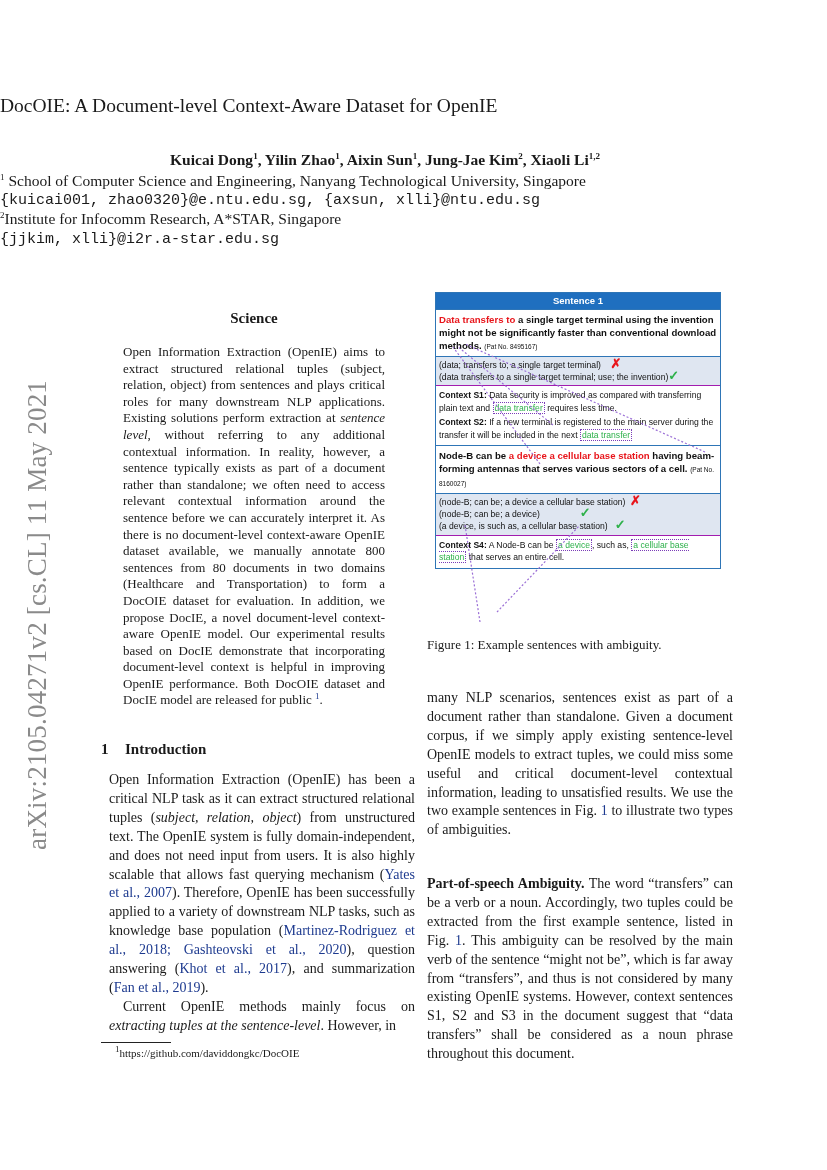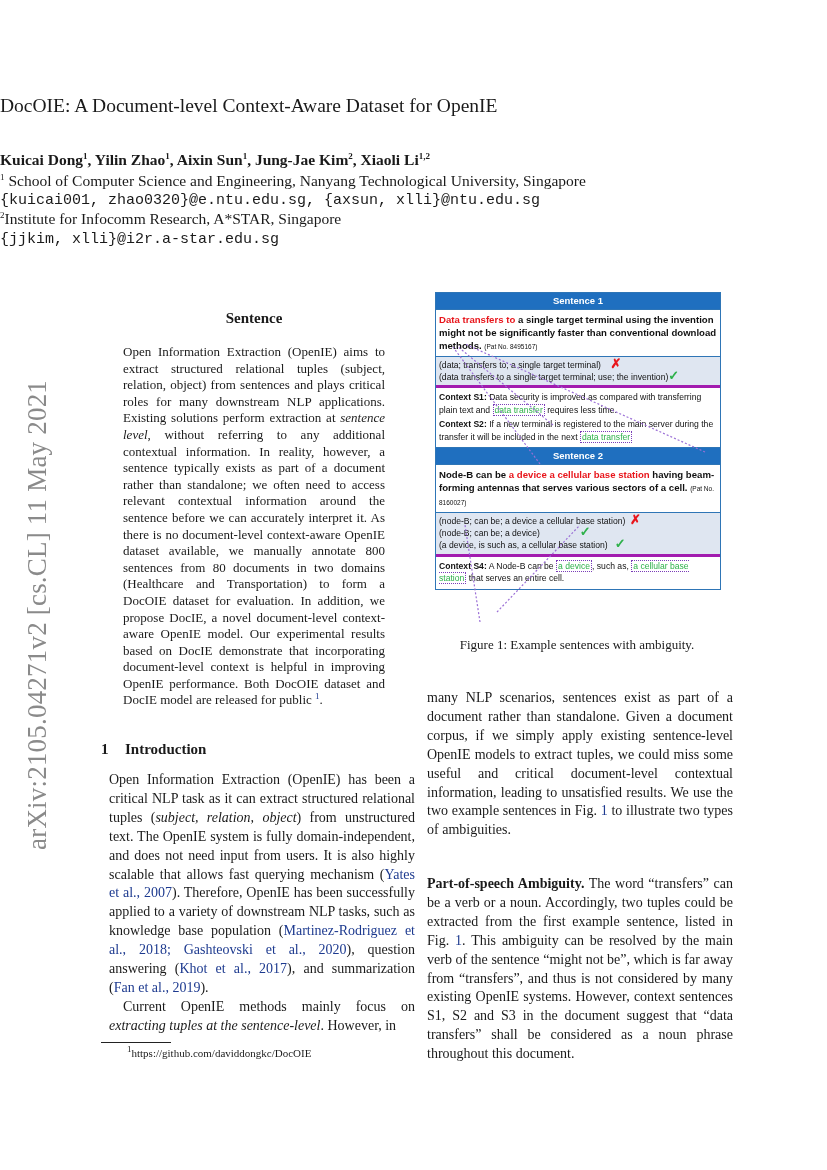--- a/index.html
+++ b/index.html
@@ -1,69 +1,69 @@
 <!DOCTYPE html>
 <html><head>
 <meta charset="utf-8">
 <style>
   html, body { margin: 0; padding: 0; background: #ffffff; }
   body { width: 827px; height: 1170px; position: relative; overflow: hidden; font-family: "Liberation Serif", serif; color: #1a1a1a; }
   .abs { position: absolute; }
   .title { top: 95px; left: 0; width: 827px; text-align: left; font-weight: normal; font-size: 19.5px; }
-  .authors { top: 151px; left: 0; width: 770px; font-weight: bold; font-size: 15.5px; }
+  .authors { top: 151px; left: 0; width: 770px; text-align: center; font-weight: bold; font-size: 15.5px; }
   .affil { left: 0; width: 827px; text-align: left; font-size: 15.5px; }
   .mono { font-family: "Liberation Mono", monospace; font-size: 15px; }
   sup { font-size: 9px; vertical-align: super; line-height: 0; }
   .arxiv { left: 22px; top: 850px; transform-origin: 0 0; transform: rotate(-90deg); font-size: 27px; color: #8a8a8a; white-space: nowrap; letter-spacing: 0.2px; }
   .abs-head { top: 310px; left: 123px; width: 262px; text-align: center; font-weight: bold; font-size: 15px; }
   .abstract { top: 344px; left: 123px; width: 262px; font-size: 13px; line-height: 16.6px; text-align: justify; }
   .link { color: #1d3a8f; }
   .sec-head { top: 741px; left: 101px; font-weight: bold; font-size: 15px; }
   .sec-num { display: inline-block; width: 24px; }
   .col1 { left: 101px; width: 306px; font-size: 14px; line-height: 18.9px; text-align: justify; margin-left: 8px; }
   .col2 { left: 427px; width: 306px; font-size: 14px; line-height: 18.9px; text-align: justify; }
   p { margin: 0; }
   .indent { text-indent: 14px; }
   .fn-rule { top: 1042px; left: 101px; width: 70px; height: 1px; background: #222; }
-  .footnote { top: 1047px; left: 115px; font-size: 11px; margin-left: 12px; }
+  .footnote { top: 1047px; left: 115px; font-size: 11px; }
   
   .fig { top: 292px; left: 435px; width: 284px; border: 1px solid #2e75b6; font-family: "Liberation Sans", sans-serif; font-size: 8.6px; line-height: 12.4px; color: #111; }
   .fig-head { background: #1f6fbf; color: #fff; text-align: center; font-weight: bold; font-size: 9.5px; height: 16px; line-height: 16px; border-bottom: 1px solid #2e75b6; }
   .fig-sent { padding: 3px 3px 2px 3px; font-weight: bold; font-size: 9.6px; line-height: 13.2px; border-bottom: 1px solid #2e75b6; }
   .fig-sent .red { color: #e8151b; }
   .patno { font-weight: normal; font-size: 6.5px; }
-  .fig-tuples { background: #dfe6f1; padding: 2px 3px; border-bottom: 3px solid #a21caf; }
+  .fig-tuples { background: #dfe6f1; padding: 2px 3px; border-bottom: 1px solid #a21caf; }
   .fig-ctx { padding: 3px 3px 2px 3px; }
   .fig-ctx p { margin-bottom: 2px; }
   .green { color: #2eb14a; }
   .boxed { border: 1.3px dotted #7a3db8; padding: 0 1px; }
   .cross { color: #e8151b; font-weight: bold; font-size: 13px; line-height: 10px; }
   .check { color: #2eb14a; font-weight: bold; font-size: 13px; line-height: 10px; }
-  .caption { top: 637px; left: 427px; width: 300px; text-align: center; font-size: 13px; }
+  .caption { top: 637px; left: 427px; width: 300px; text-align: left; font-size: 13px; }
   .arrows { top: 312px; left: 435px; width: 286px; height: 315px; pointer-events: none; }
 </style>
 </head>
 <body>
 
 <div class="abs arxiv">arXiv:2105.04271v2  [cs.CL]  11 May 2021</div>
 
 <div class="abs title">DocOIE: A Document-level Context-Aware Dataset for OpenIE</div>
 <div class="abs authors">
   <span><span>Kuicai Dong</span><sup>1</sup></span>, 
   <span><span>Yilin Zhao</span><sup>1</sup></span>, 
   <span><span>Aixin Sun</span><sup>1</sup></span>, 
   <span><span>Jung-Jae Kim</span><sup>2</sup></span>, 
   <span><span>Xiaoli Li</span><sup>1,2</sup></span>
 </div>
 <div class="abs affil" style="top:172px"><sup>1</sup><span> School of Computer Science and Engineering, Nanyang Technological University, Singapore</span></div>
 <div class="abs affil mono" style="top:192px">{kuicai001, zhao0320}@e.ntu.edu.sg, {axsun, xlli}@ntu.edu.sg</div>
 <div class="abs affil" style="top:210px"><sup>2</sup><span>Institute for Infocomm Research, A*STAR, Singapore</span></div>
 <div class="abs affil mono" style="top:231px">{jjkim, xlli}@i2r.a-star.edu.sg</div>
 
-<div class="abs abs-head">Sentence</div>
+<div class="abs abs-head">Science</div>
 <div class="abs abstract">
   <span>Open Information Extraction (OpenIE) aims to extract structured relational tuples (subject, relation, object) from sentences and plays critical roles for many downstream NLP applications.  Existing solutions perform extraction at </span><i>sentence level</i><span>, without referring to any additional contextual information.  In reality, however, a sentence typically exists as part of a document rather than standalone; we often need to access relevant contextual information around the sentence before we can accurately interpret it.  As there is no document-level context-aware OpenIE dataset available, we manually annotate 800 sentences from 80 documents in two domains (Healthcare and Transportation) to form a DocOIE dataset for evaluation.  In addition, we propose DocIE, a novel document-level context-aware OpenIE model. Our experimental results based on DocIE demonstrate that incorporating document-level context is helpful in improving OpenIE performance. Both DocOIE dataset and DocIE model are released for public </span><sup class="link">1</sup><span>.</span>
 </div>
 
 <div class="abs sec-head"><span class="sec-num">1</span><span>Introduction</span></div>
 <div class="abs col1" style="top:771px">
   <p><span>Open Information Extraction (OpenIE) has been a critical NLP task as it can extract structured relational tuples (</span><i>subject, relation, object</i><span>) from unstructured text. The OpenIE system is fully domain-independent, and does not need input from users. It is also highly scalable that allows fast querying mechanism (</span><a class="link">Yates et al., 2007</a><span>).  Therefore, OpenIE has been successfully applied to a variety of downstream NLP tasks, such as knowledge base population (</span><a class="link">Martinez-Rodriguez et al., 2018</a><span class="link">; </span><a class="link">Gashteovski et al., 2020</a><span>), question answering (</span><a class="link">Khot et al., 2017</a><span>), and summarization (</span><a class="link">Fan et al., 2019</a><span>).</span></p>
   <p class="indent"><span>Current OpenIE methods mainly focus on </span><i>extracting tuples at the sentence-level</i><span>. However, in</span></p>
 </div>
 <div class="abs fn-rule"></div>
@@ -73,21 +73,20 @@
   <div class="fig-head">Sentence 1</div>
   <div class="fig-sent"><span class="red">Data transfers to</span><span> a single target terminal using the invention might not be significantly faster than conventional download methods. </span><span class="patno">(Pat No. 8495167)</span></div>
   <div class="fig-tuples">
     <div><span>(data; transfers to; a single target terminal)</span> &nbsp;&nbsp;&nbsp;<span class="cross">✗</span></div>
     <div><span>(data transfers to a single target terminal; use; the invention)</span><span class="check">✓</span></div>
   </div>
   <div class="fig-ctx" style="border-bottom:1px solid #2e75b6">
     <p><b>Context S1:</b><span> Data security is improved as compared with transferring plain text and </span><span class="green boxed">data transfer</span><span> requires less time.</span></p>
     <p><b>Context S2:</b><span> If a new terminal is registered to the main server during the transfer it will be included in the next </span><span class="green boxed">data transfer</span><span></span></p>
   </div>
-  <div class="fig-head" style="border-top:0">Sentence 2</div>
   <div class="fig-sent"><span>Node-B can be </span><span class="red">a device a cellular base station</span><span> having beam-forming antennas that  serves various sectors of a cell. </span><span class="patno">(Pat No. 8160027)</span></div>
   <div class="fig-tuples">
     <div><span>(node-B; can be; a device a cellular base station)</span> &nbsp;<span class="cross">✗</span></div>
     <div><span>(node-B; can be; a device)</span><span class="check" style="margin-left:40px">✓</span></div>
     <div><span>(a device, is such as, a cellular base station)</span> &nbsp;&nbsp;<span class="check">✓</span></div>
   </div>
   <div class="fig-ctx">
     <p><b>Context S4:</b><span> A Node-B can be </span><span class="green boxed">a device</span><span>, such as, </span><span class="green boxed">a cellular base station</span><span> that serves an entire cell.</span></p>
   </div>
 </div>

